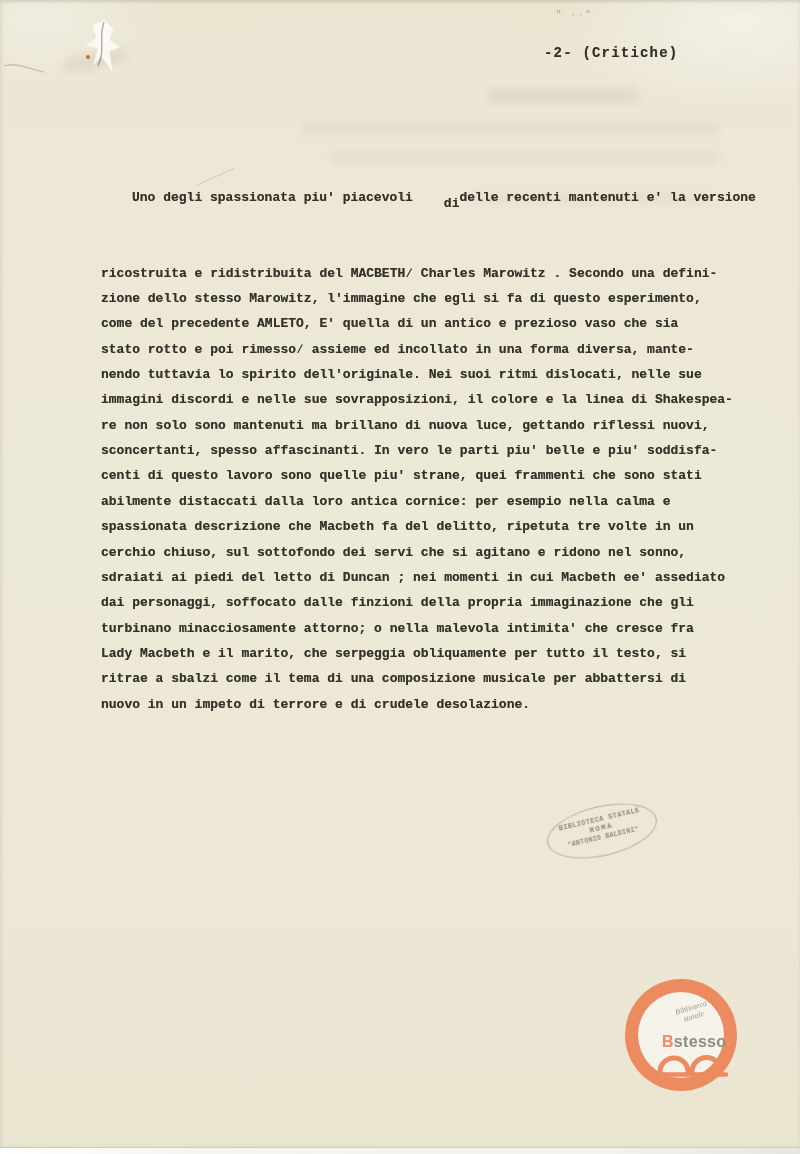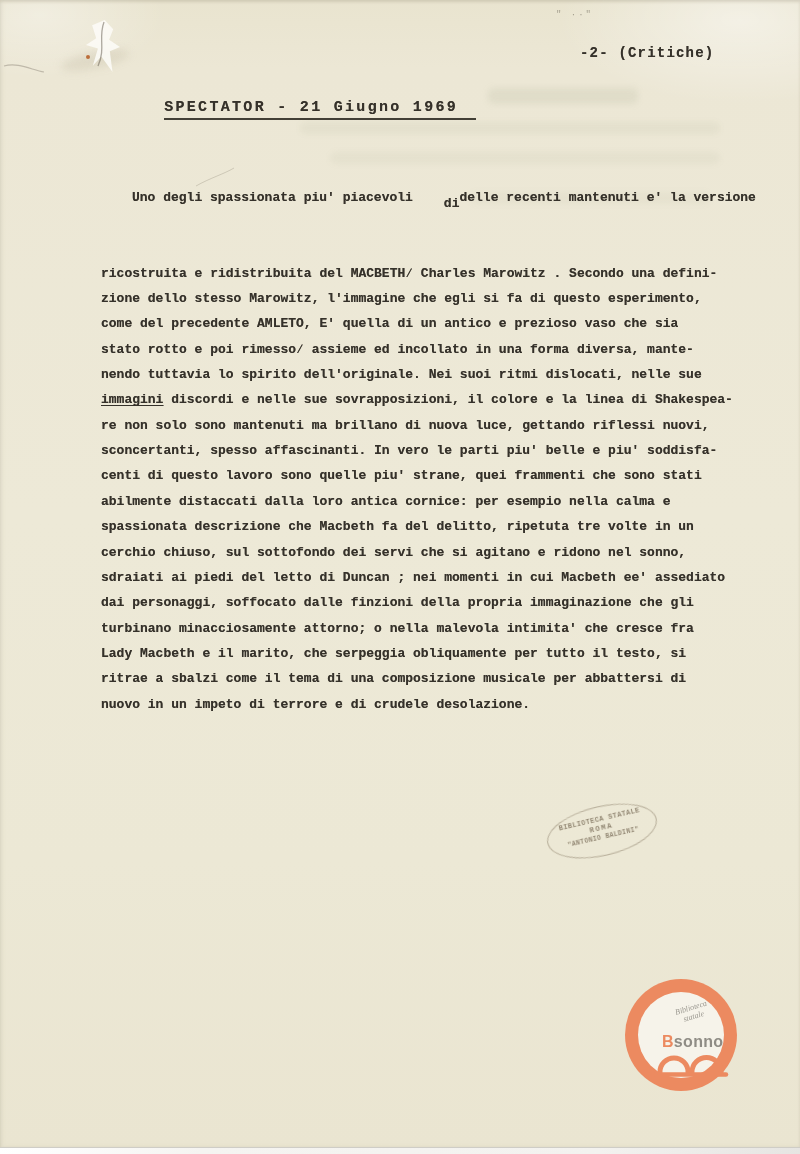--- a/index.html
+++ b/index.html
@@ -20,21 +20,21 @@
     box-shadow: inset 0 2px 3px rgba(120,110,90,0.18), inset 2px 0 4px rgba(120,110,90,0.08);
   }
   .below-paper {
     position: absolute; left: 0; top: 1147px; width: 800px; height: 7px;
     background: linear-gradient(90deg, #ffffff 0%, #f5f4f1 25%, #f3f2ef 75%, #e6e5e2 100%);
     border-top: 1px solid #cfcdc6;
   }
   .ink { color: #35312a; text-shadow: 0 0 0.6px rgba(53,49,42,0.65); }
 
   .page-label {
-    position: absolute; left: 580px; top: 45px;
+    position: absolute; left: 544px; top: 45px;
     font-size: 14px; font-weight: bold; letter-spacing: 1.2px;
     white-space: pre;
   }
   .doc-title {
     position: absolute; left: 119px; top: 82px;
     font-size: 15px; font-weight: bold; letter-spacing: 2.3px;
     white-space: pre;
   }
   .doc-title .underlined {
     display: inline-block;
@@ -42,21 +42,21 @@
     border-bottom: 2.2px solid rgba(48,44,37,0.9);
   }
   .typed-block {
     position: absolute; left: 101px; top: 134px; width: 660px;
     font-size: 13px; font-weight: bold; line-height: 25.35px;
     white-space: pre;
   }
   .tline { white-space: pre; }
   .tline.first { text-indent: 31px; }
   .tline .sub { display: inline-block; transform: translateY(6px); text-align: center; }
-  .tline .uline { text-decoration: underline; text-underline-offset: 2px; }
+  .tline .uline { text-underline-offset: 2px; }
 
   
   .crease {
     position: absolute; left: 86px; top: 20px; width: 34px; height: 52px;
     background: rgba(252,251,246,0.9);
     clip-path: polygon(55% 0, 80% 18%, 68% 38%, 100% 52%, 70% 60%, 78% 100%, 45% 70%, 20% 88%, 35% 55%, 0 48%, 30% 35%, 18% 10%);
     filter: blur(0.4px);
   }
   .crease-shadow {
     position: absolute; left: 60px; top: 52px; width: 70px; height: 16px;
@@ -141,42 +141,39 @@
   <svg class="pencil-marks" width="260" height="220" viewBox="0 0 260 220">
     <path d="M104 22 C 98 38, 106 48, 98 66" stroke="rgba(95,88,76,0.5)" stroke-width="1.3" fill="none"></path>
     <path d="M4 66 C 18 62, 32 70, 44 72" stroke="rgba(105,98,85,0.35)" stroke-width="1.1" fill="none"></path>
     <path d="M196 186 C 210 178, 224 174, 234 168" stroke="rgba(110,102,88,0.25)" stroke-width="1" fill="none"></path>
   </svg>
 
   <div class="faint-tick">" ··"</div>
 
   <div class="page-label ink">-2- (Critiche)</div>
 
-  <div class="doc-title ink">
-    <span class="underlined">SPECTATOR - 21 Giugno 1969</span>
-  </div>
 
   <div class="typed-block ink">
     <div class="tline first"><span>Uno degli spassionata piu' piacevoli</span><span class="sub">di</span><span>delle recenti mantenuti e' la versione</span></div>
     <div><div class="tline">ricostruita e ridistribuita del MACBETH∕ Charles Marowitz . Secondo una defini-</div><div class="tline">zione dello stesso Marowitz, l'immagine che egli si fa di questo esperimento,</div><div class="tline">come del precedente AMLETO, E' quella di un antico e prezioso vaso che sia</div><div class="tline">stato rotto e poi rimesso∕ assieme ed incollato in una forma diversa, mante-</div><div class="tline">nendo tuttavia lo spirito dell'originale. Nei suoi ritmi dislocati, nelle sue</div><div class="tline"><span class="uline">immagini</span> discordi e nelle sue sovrapposizioni, il colore e la linea di Shakespea-</div><div class="tline">re non solo sono mantenuti ma brillano di nuova luce, gettando riflessi nuovi,</div><div class="tline">sconcertanti, spesso affascinanti. In vero le parti piu' belle e piu' soddisfa-</div><div class="tline">centi di questo lavoro sono quelle piu' strane, quei frammenti che sono stati</div><div class="tline">abilmente distaccati dalla loro antica cornice: per esempio nella calma e</div><div class="tline">spassionata descrizione che Macbeth fa del delitto, ripetuta tre volte in un</div><div class="tline">cerchio chiuso, sul sottofondo dei servi che si agitano e ridono nel sonno,</div><div class="tline">sdraiati ai piedi del letto di Duncan ; nei momenti in cui Macbeth ee' assediato</div><div class="tline">dai personaggi, soffocato dalle finzioni della propria immaginazione che gli</div><div class="tline">turbinano minacciosamente attorno; o nella malevola intimita' che cresce fra</div><div class="tline">Lady Macbeth e il marito, che serpeggia obliquamente per tutto il testo, si</div><div class="tline">ritrae a sbalzi come il tema di una composizione musicale per abbattersi di</div><div class="tline">nuovo in un impeto di terrore e di crudele desolazione.</div></div>
   </div>
 
   <div class="stamp">
     <div class="st1">BIBLIOTECA STATALE</div>
     <div class="st2">ROMA</div>
     <div class="st3">"ANTONIO BALDINI"</div>
   </div>
 
   <div class="logo">
     <div class="logo-inner">
       <div class="logo-small">
         <div>Biblioteca</div>
         <div>statale</div>
       </div>
-      <div class="logo-name"><span class="b-orange">B</span><span>sonno</span></div>
+      <div class="logo-name"><span class="b-orange">B</span><span>stesso</span></div>
       <svg class="book-icon" width="80" height="26" viewBox="0 0 80 26">
         <path d="M9 20 A 13.5 13.5 0 0 1 37 20" stroke="#ec8a60" stroke-width="5" fill="none" stroke-linecap="round"></path>
         <path d="M41 20 A 14.5 14.5 0 0 1 70 20" stroke="#ec8a60" stroke-width="5" fill="none" stroke-linecap="round"></path>
         <path d="M4 22.5 L 75 22.5" stroke="#ec8a60" stroke-width="4.5" fill="none" stroke-linecap="round"></path>
       </svg>
     </div>
   </div>
 
 </div>
 <div class="below-paper"></div>

